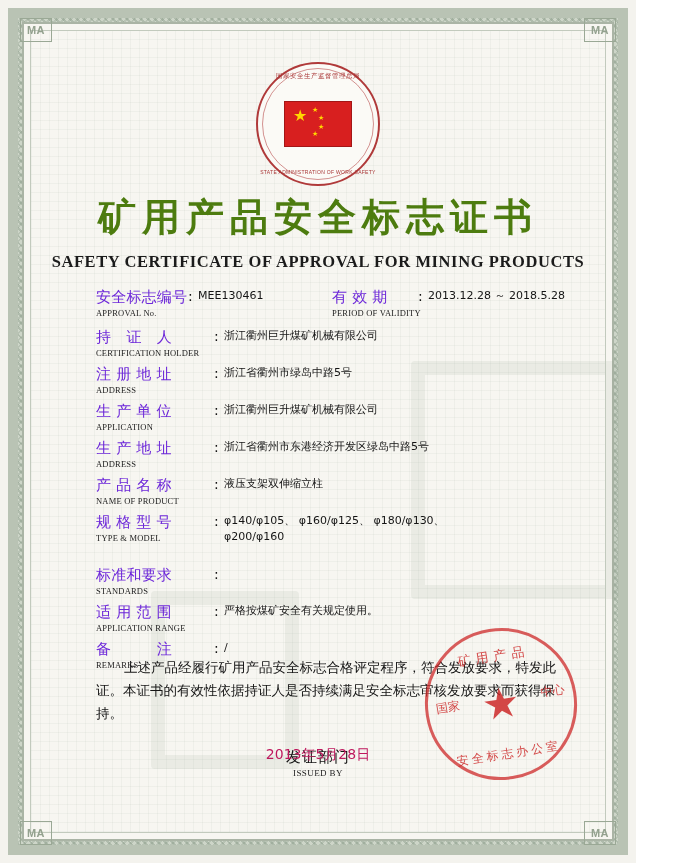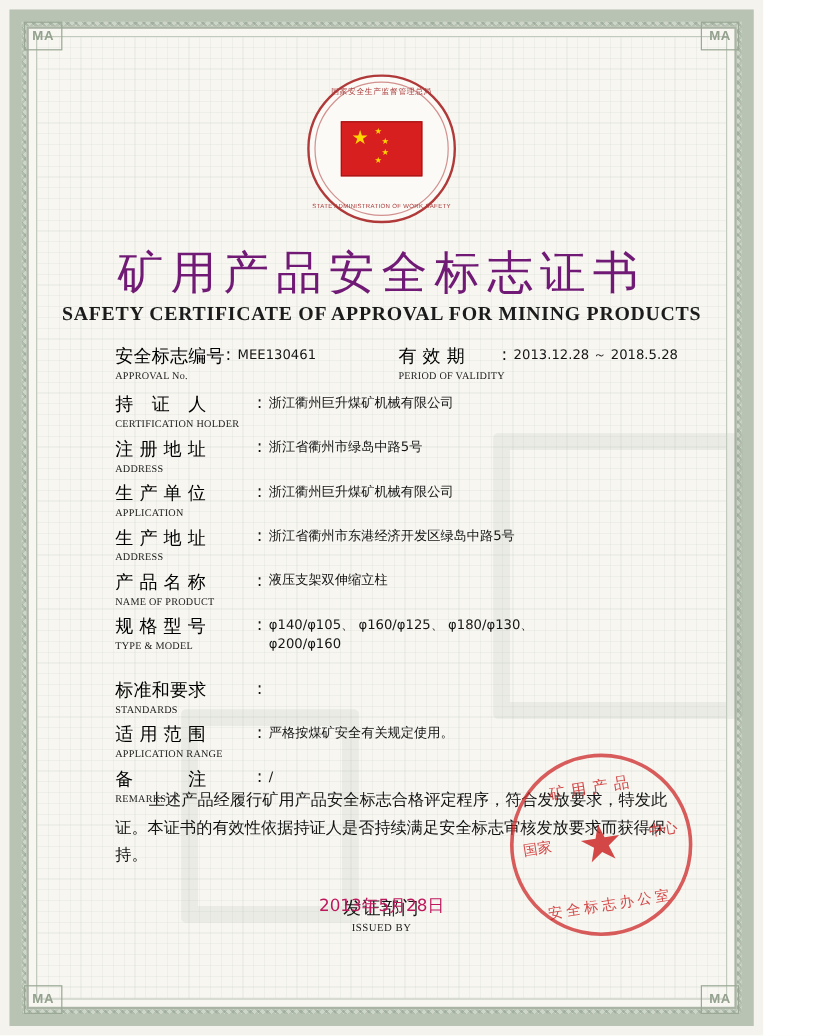--- a/index.html
+++ b/index.html
@@ -145,27 +145,27 @@
     font-size: 7px;
     line-height: 6px;
   }
   .emblem .s1 { left: 27px; top: 5px; }
   .emblem .s2 { left: 33px; top: 13px; }
   .emblem .s3 { left: 33px; top: 22px; }
   .emblem .s4 { left: 27px; top: 29px; }
 
   .title-cn {
     position: absolute;
-    top: 162px;
+    top: 152px;
     left: 0; right: 0;
     text-align: center;
     font-size: 38px;
-    font-weight: normal;
+    font-weight: bold;
     letter-spacing: 6px;
-    color: #701a75;
+    color: #4d7c0f;
     font-family: "DejaVu Sans", sans-serif;
   }
   .title-en {
     position: absolute;
     top: 212px;
     left: 0; right: 0;
     text-align: center;
     font-size: 16.5px;
     font-weight: bold;
     letter-spacing: .6px;
@@ -184,21 +184,21 @@
     display: flex;
     align-items: flex-start;
     margin-bottom: 7px;
   }
   .lbl {
     width: 118px;
     flex: 0 0 118px;
   }
   .lbl .cn {
     font-size: 15px;
-    color: #000000;
+    color: #6d28d9;
     font-family: "DejaVu Sans", sans-serif;
     letter-spacing: .2px;
     white-space: nowrap;
   }
   .lbl .en {
     font-size: 8.5px;
     color: #222;
     font-family: "Liberation Serif", serif;
     letter-spacing: .2px;
     margin-top: 1px;

